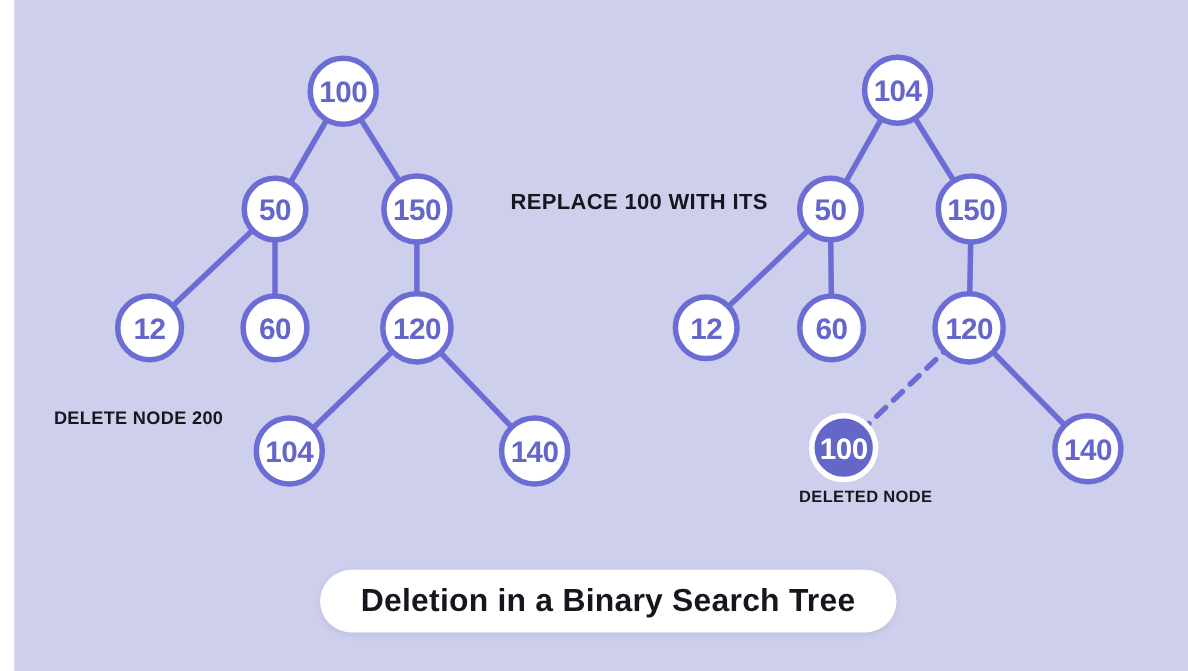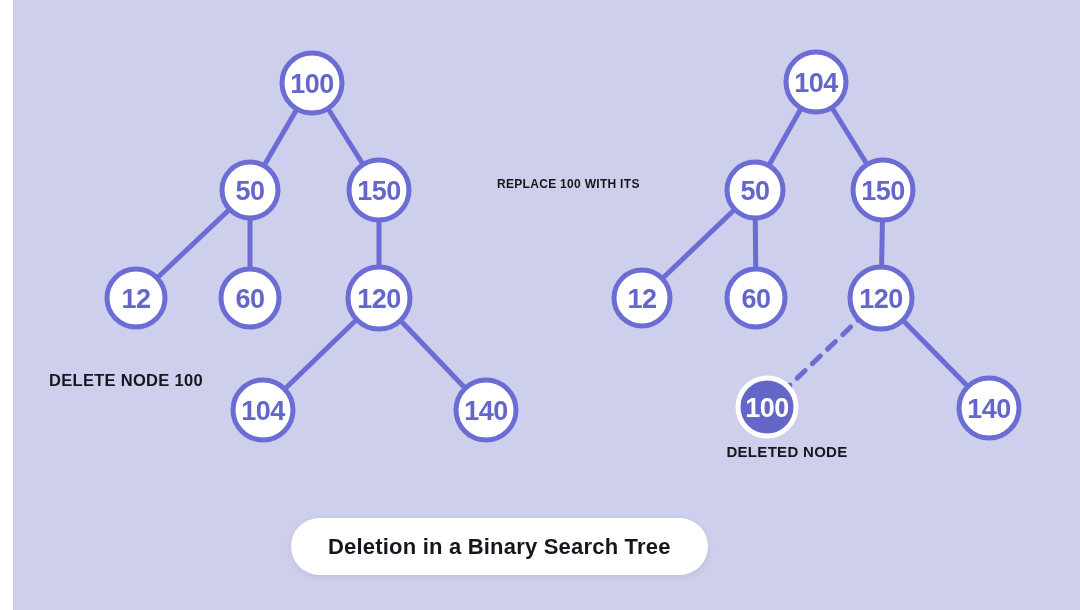--- a/index.html
+++ b/index.html
@@ -18,32 +18,32 @@
   .node-label{
     font-family:"Liberation Sans", sans-serif;
     font-weight:700; font-size:27px;
     letter-spacing:-0.5px;
   }
   .caption{
     position:absolute; color:var(--caption-text);
     font-weight:700; letter-spacing:0.3px; white-space:nowrap;
   }
   .left-caption{ left:36px; top:371px; font-size:16.5px; }
-  .mid-caption{ left:484px; top:173px; width:240px; 
-    font-size:12px; line-height:22px; white-space:normal; }
+  .mid-caption{ left:448px; top:173px; width:240px; text-align:center;
+    font-size:20px; line-height:22px; white-space:normal; }
   .deleted-caption{ left:674px; top:443px; width:200px; text-align:center; font-size:15px; }
   .title-pill{
     position:absolute; left:278px; top:518px; height:57px;
     background:var(--title-bg); border-radius:29px;
     display:flex; align-items:center; justify-content:center;
     padding:0 37px; box-sizing:border-box;
     box-shadow:0 2px 6px rgba(80,80,140,0.12);
   }
   .title-pill span{
-    color:var(--title-text); font-size:22px; font-weight:700; letter-spacing:0.2px;
+    color:var(--title-text); font-size:29px; font-weight:700; letter-spacing:0.2px;
     white-space:nowrap;
   }
 </style>
 </head>
 <body>
 
 <div class="stage">
   <svg class="tree-canvas" width="1080" height="610" viewBox="0 0 1080 610" xmlns="http://www.w3.org/2000/svg">
       <line x1="299" y1="83" x2="237" y2="190" stroke="#6b6cd4" stroke-width="5" stroke-linecap="round"></line>
       <line x1="299" y1="83" x2="366" y2="190" stroke="#6b6cd4" stroke-width="5" stroke-linecap="round"></line>
@@ -118,21 +118,21 @@
       <g>
         <circle cx="754" cy="407" r="29" fill="#6466c8" stroke="#ffffff" stroke-width="5"></circle>
         <text x="754" y="407" text-anchor="middle" dominant-baseline="central" dy="1" fill="#ffffff" class="node-label">100</text>
       </g>
       <g>
         <circle cx="976" cy="408" r="30" fill="#ffffff" stroke="#6b6cd4" stroke-width="5"></circle>
         <text x="976" y="408" text-anchor="middle" dominant-baseline="central" dy="1" fill="#6466cb" class="node-label">140</text>
       </g>
     </svg>
 
-  <div class="caption left-caption">DELETE NODE 100</div>
+  <div class="caption left-caption">DELETE NODE 200</div>
 
   <div class="caption mid-caption">
     <div>REPLACE 100 WITH ITS</div>
   </div>
 
   <div class="caption deleted-caption">DELETED NODE</div>
 
   <div class="title-pill">
     <span>Deletion in a Binary Search Tree</span>
   </div>

